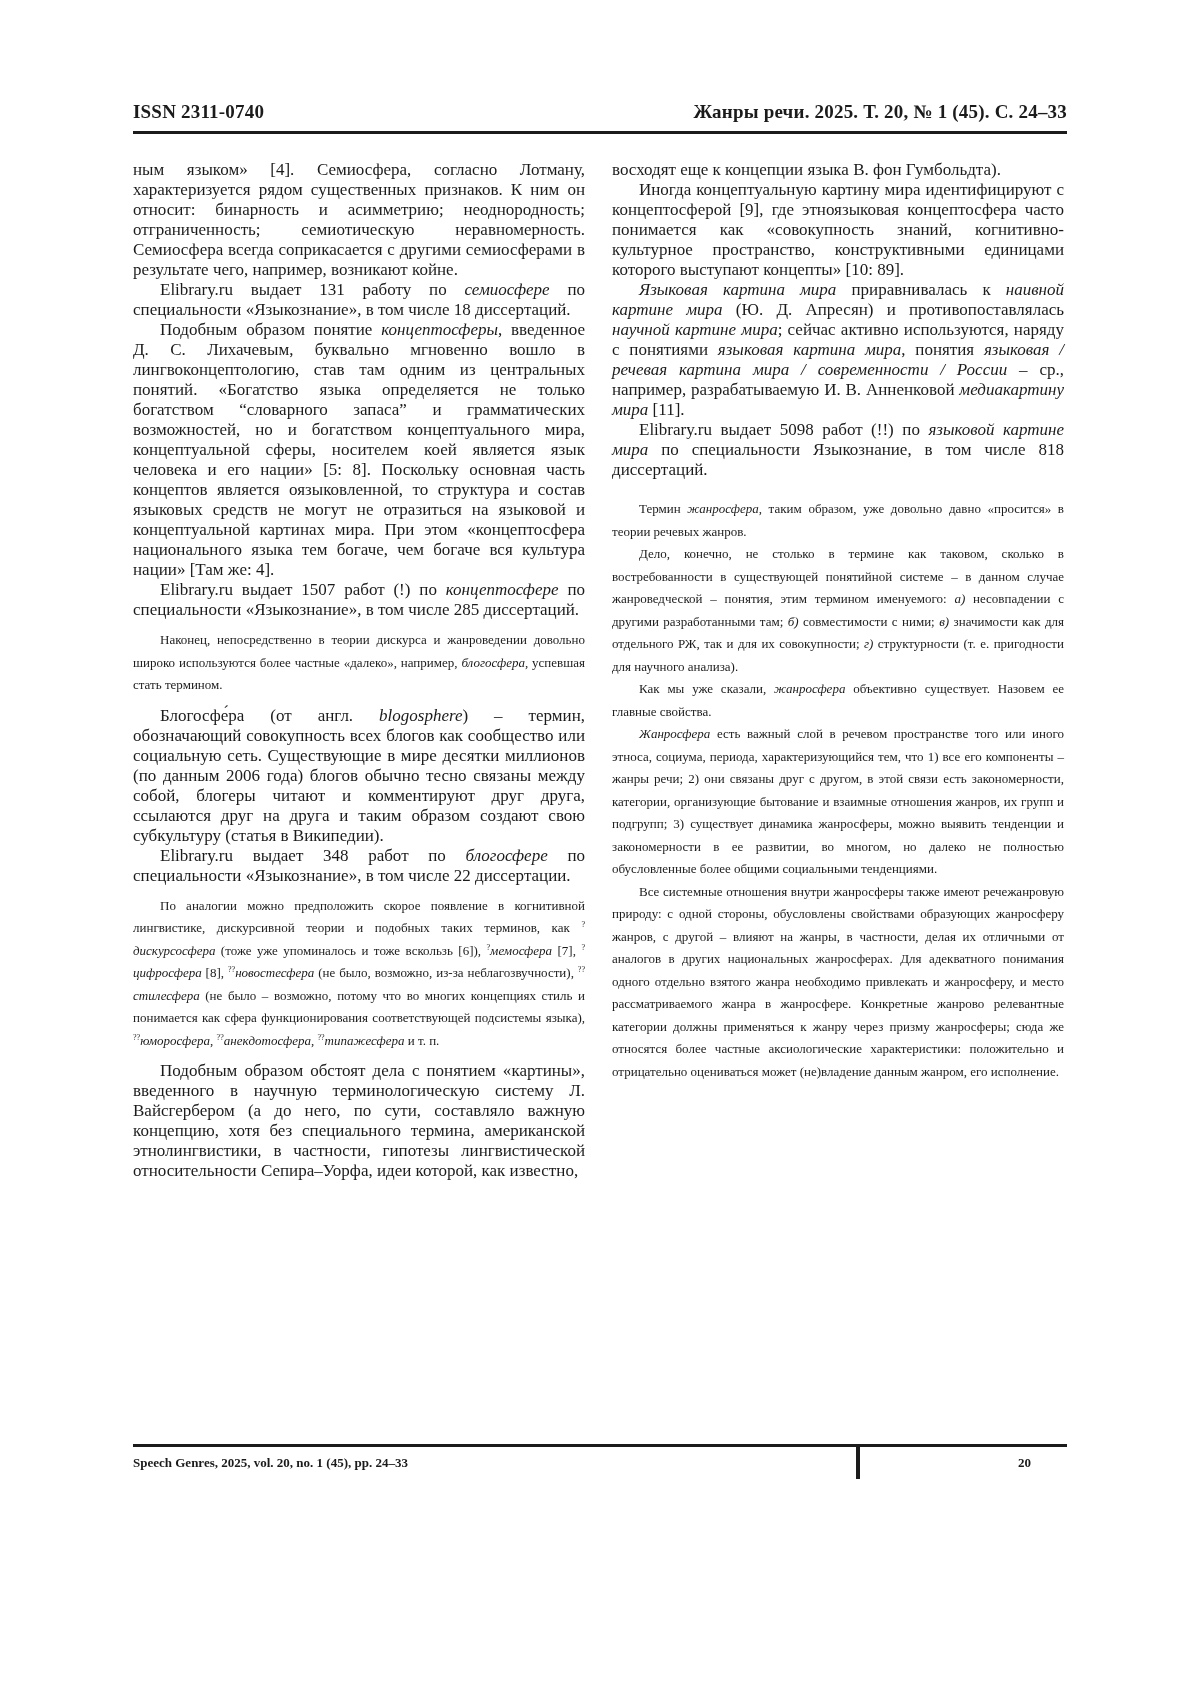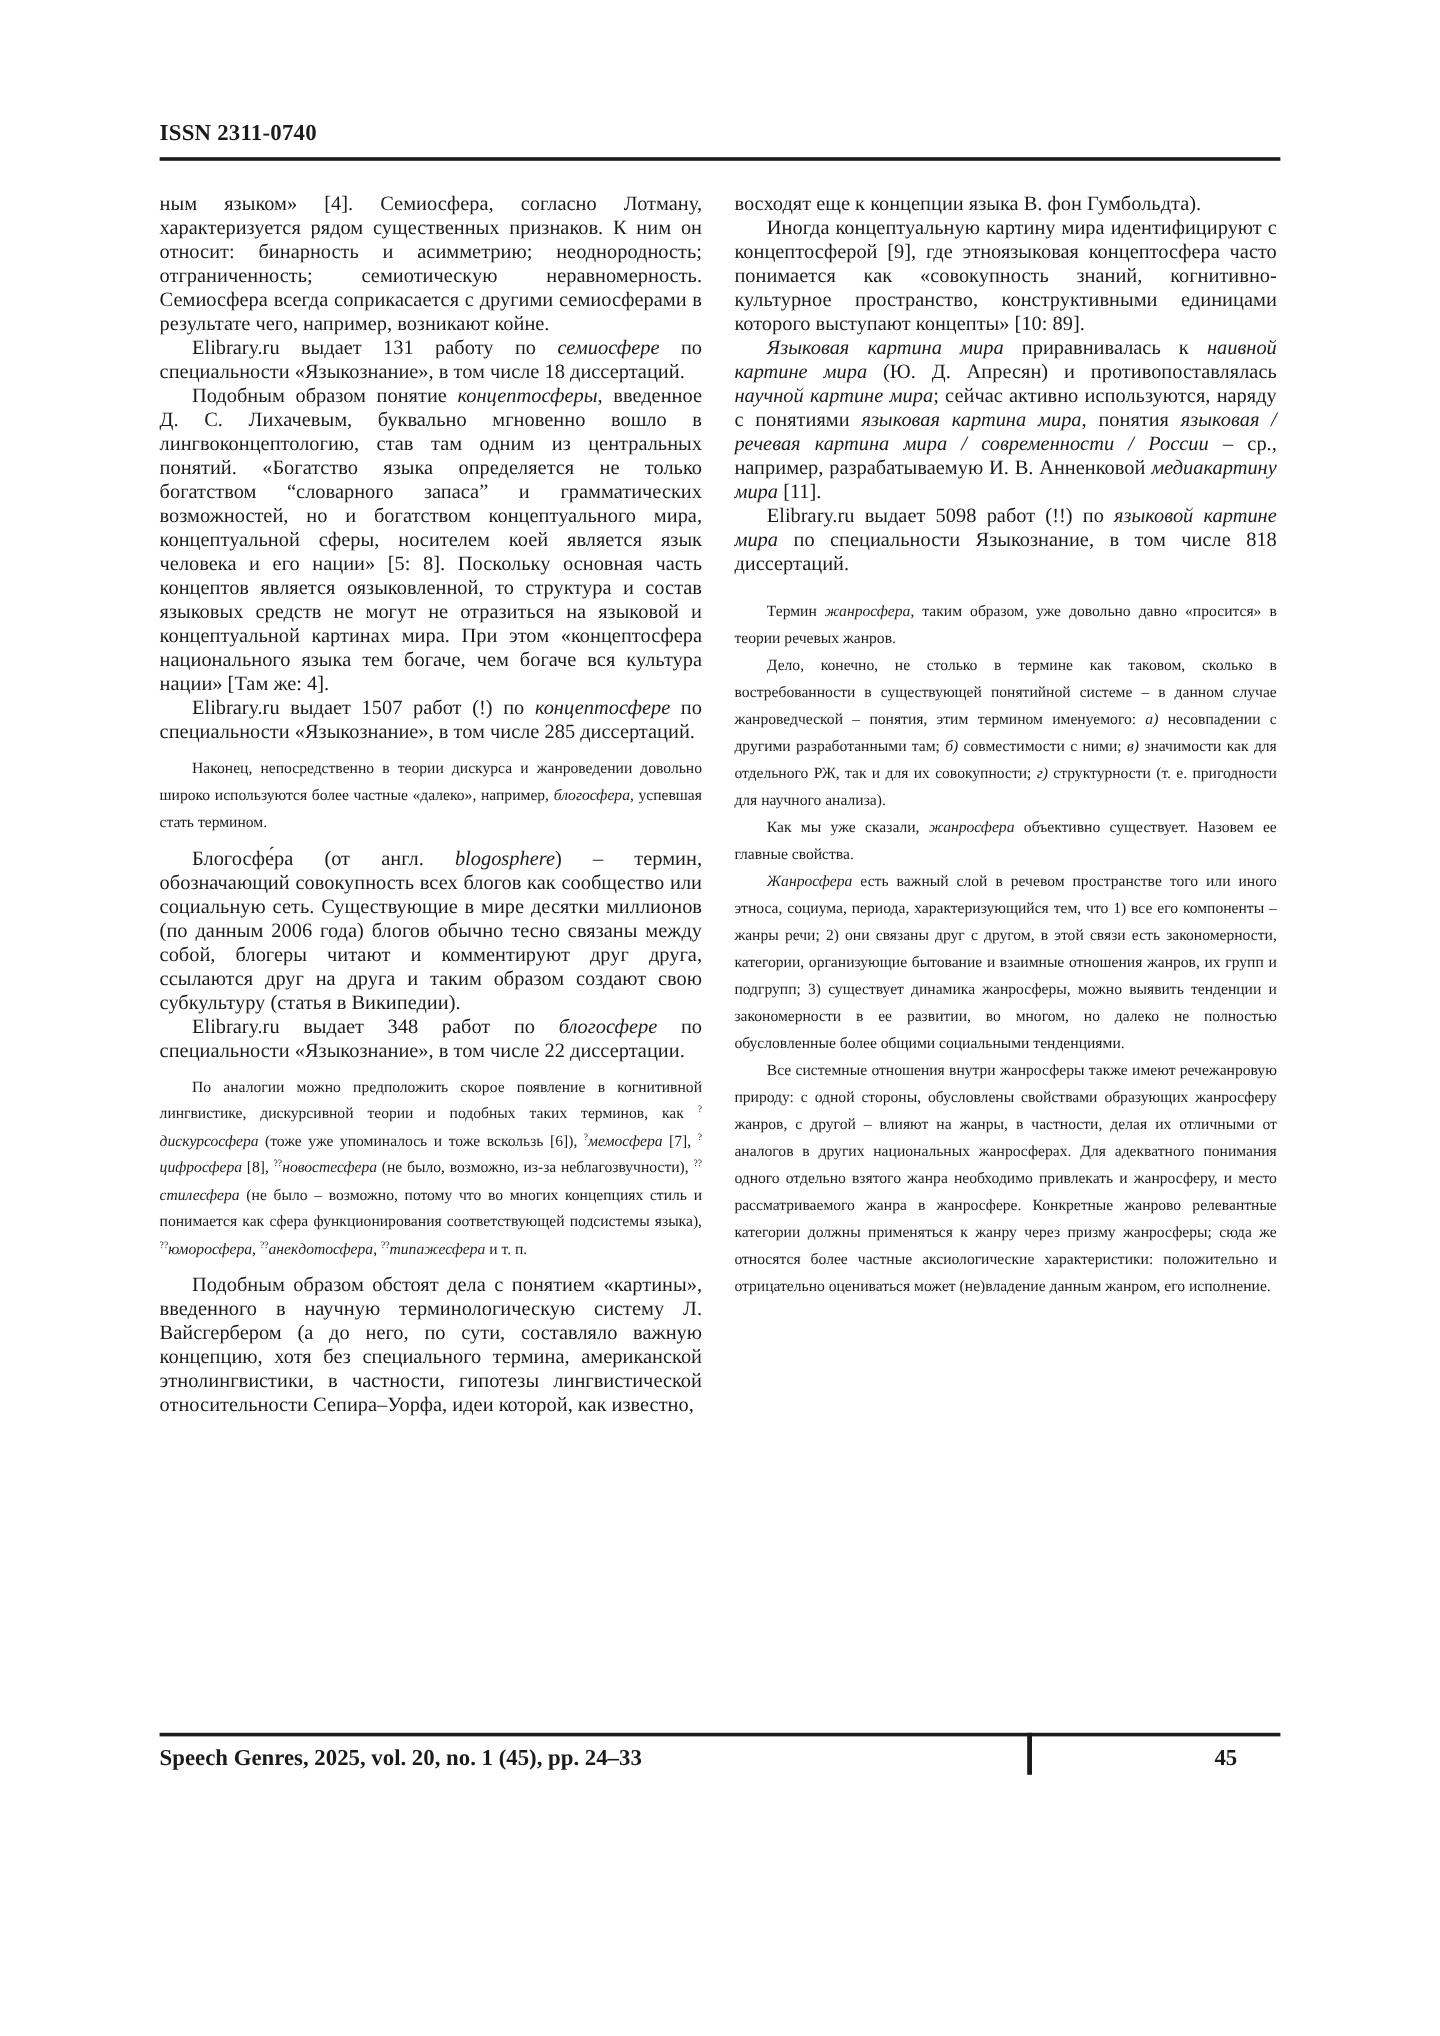--- a/index.html
+++ b/index.html
@@ -41,36 +41,37 @@
   p.para { margin: 0; font-size: 13px; line-height: 22.5px; }
   p.para.small { font-size: 17px; line-height: 20px; }
   p.para.indent { text-indent: 27px; }
   p.para.gap { margin-top: 9px; }
   p.para.gaplg { margin-top: 18px; }
   .it { font-style: italic; }
   .bd { font-weight: 400; }
   .sup { vertical-align: super; font-size: 62%; line-height: 0; }
   .running-foot {
     position: absolute; left: 133px; top: 1455px; width: 934px; height: 30px;
-    font-weight: 700; font-size: 19px;
+    font-weight: 700; font-size: 13px;
   }
   .foot-citation { position: absolute; left: 0; top: 0; white-space: nowrap; }
   .foot-bar {
     position: absolute; left: 723px; top: -11px;
     width: 4px; height: 35px; background: #1b1b1b;
   }
   .page-num { position: absolute; right: 36px; top: 0; }
 </style>
 </head>
 <body>
 
 <div class="page">
 
   <header class="running-head">
     <span>ISSN 2311-0740</span>
+    <span>Жанры речи. 2025. Т. 20, № 1 (45). С. 24–33</span>
   </header>
 
   <div class="rule rule-top"></div>
 
   <main class="columns">
     <div class="col">
         <p class="para small"><span>ным языком» [4]. Семиосфера, согласно Лотману, характеризуется рядом существенных признаков. К ним он относит: бинарность и асимметрию; неоднородность; отграниченность; семиотическую неравномерность. Семиосфера всегда соприкасается с другими семиосферами в результате чего, например, возникают койне.</span></p>
         <p class="para small indent"><span>Elibrary.ru выдает 131 работу по </span><span class="it">семиосфере</span><span> по специальности «Языкознание», в том числе 18 диссертаций.</span></p>
         <p class="para small indent"><span>Подобным образом понятие </span><span class="it">концептосферы</span><span>, введенное Д. С. Лихачевым, буквально мгновенно вошло в лингвоконцептологию, став там одним из центральных понятий. «Богатство языка определяется не только богатством “словарного запаса” и грамматических возможностей, но и богатством концептуального мира, концептуальной сферы, носителем коей является язык человека и его нации» [5: 8]. Поскольку основная часть концептов является оязыковленной, то структура и состав языковых средств не могут не отразиться на языковой и концептуальной картинах мира. При этом «концептосфера национального языка тем богаче, чем богаче вся культура нации» [Там же: 4].</span></p>
         <p class="para small indent"><span>Elibrary.ru выдает 1507 работ (!) по </span><span class="it">концептосфере</span><span> по специальности «Языкознание», в том числе 285 диссертаций.</span></p>
@@ -91,16 +92,16 @@
         <p class="para indent"><span class="it">Жанросфера</span><span> есть важный слой в речевом пространстве того или иного этноса, социума, периода, характеризующийся тем, что 1) все его компоненты – жанры речи; 2) они связаны друг с другом, в этой связи есть закономерности, категории, организующие бытование и взаимные отношения жанров, их групп и подгрупп; 3) существует динамика жанросферы, можно выявить тенденции и закономерности в ее развитии, во многом, но далеко не полностью обусловленные более общими социальными тенденциями.</span></p>
         <p class="para indent"><span>Все системные отношения внутри жанросферы также имеют речежанровую природу: с одной стороны, обусловлены свойствами образующих жанросферу жанров, с другой – влияют на жанры, в частности, делая их отличными от аналогов в других национальных жанросферах. Для адекватного понимания одного отдельно взятого жанра необходимо привлекать и жанросферу, и место рассматриваемого жанра в жанросфере. Конкретные жанрово релевантные категории должны применяться к жанру через призму жанросферы; сюда же относятся более частные аксиологические характеристики: положительно и отрицательно оцениваться может (не)владение данным жанром, его исполнение.</span></p>
       </div>
   </main>
 
   <div class="rule rule-bottom"></div>
 
   <footer class="running-foot">
     <span class="foot-citation">Speech Genres, 2025, vol. 20, no. 1 (45), pp. 24–33</span>
     <span class="foot-bar"></span>
-    <span class="page-num">45</span>
+    <span class="page-num">20</span>
   </footer>
 
 </div>
 
 </body></html>

